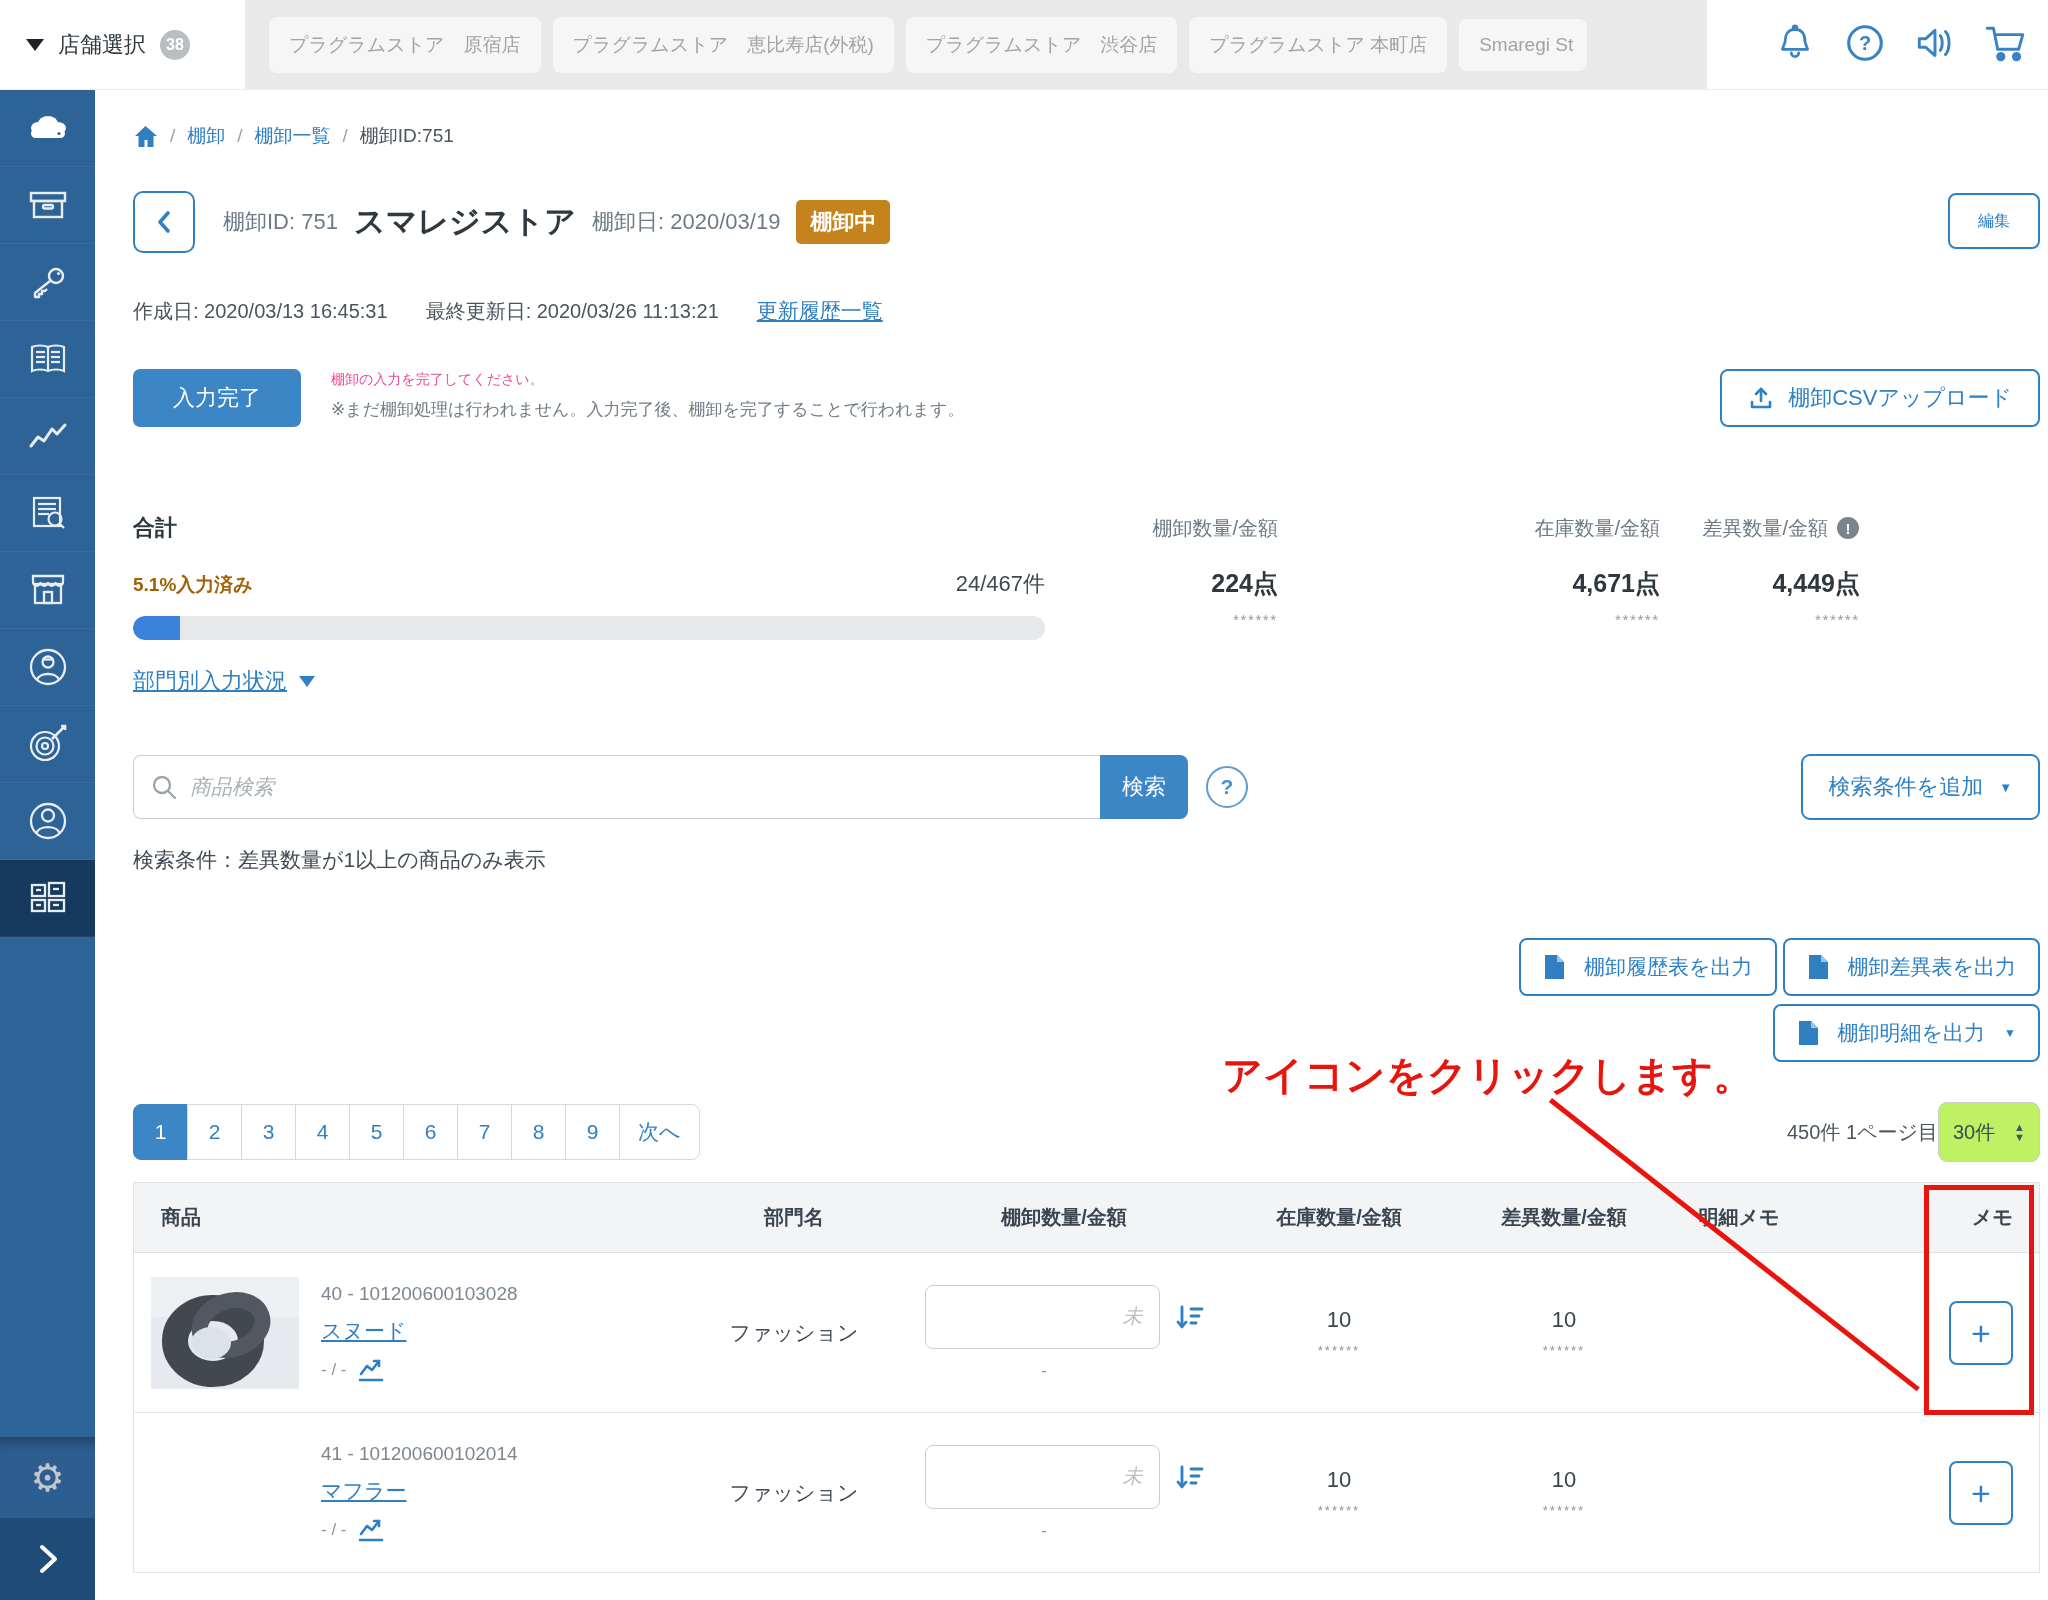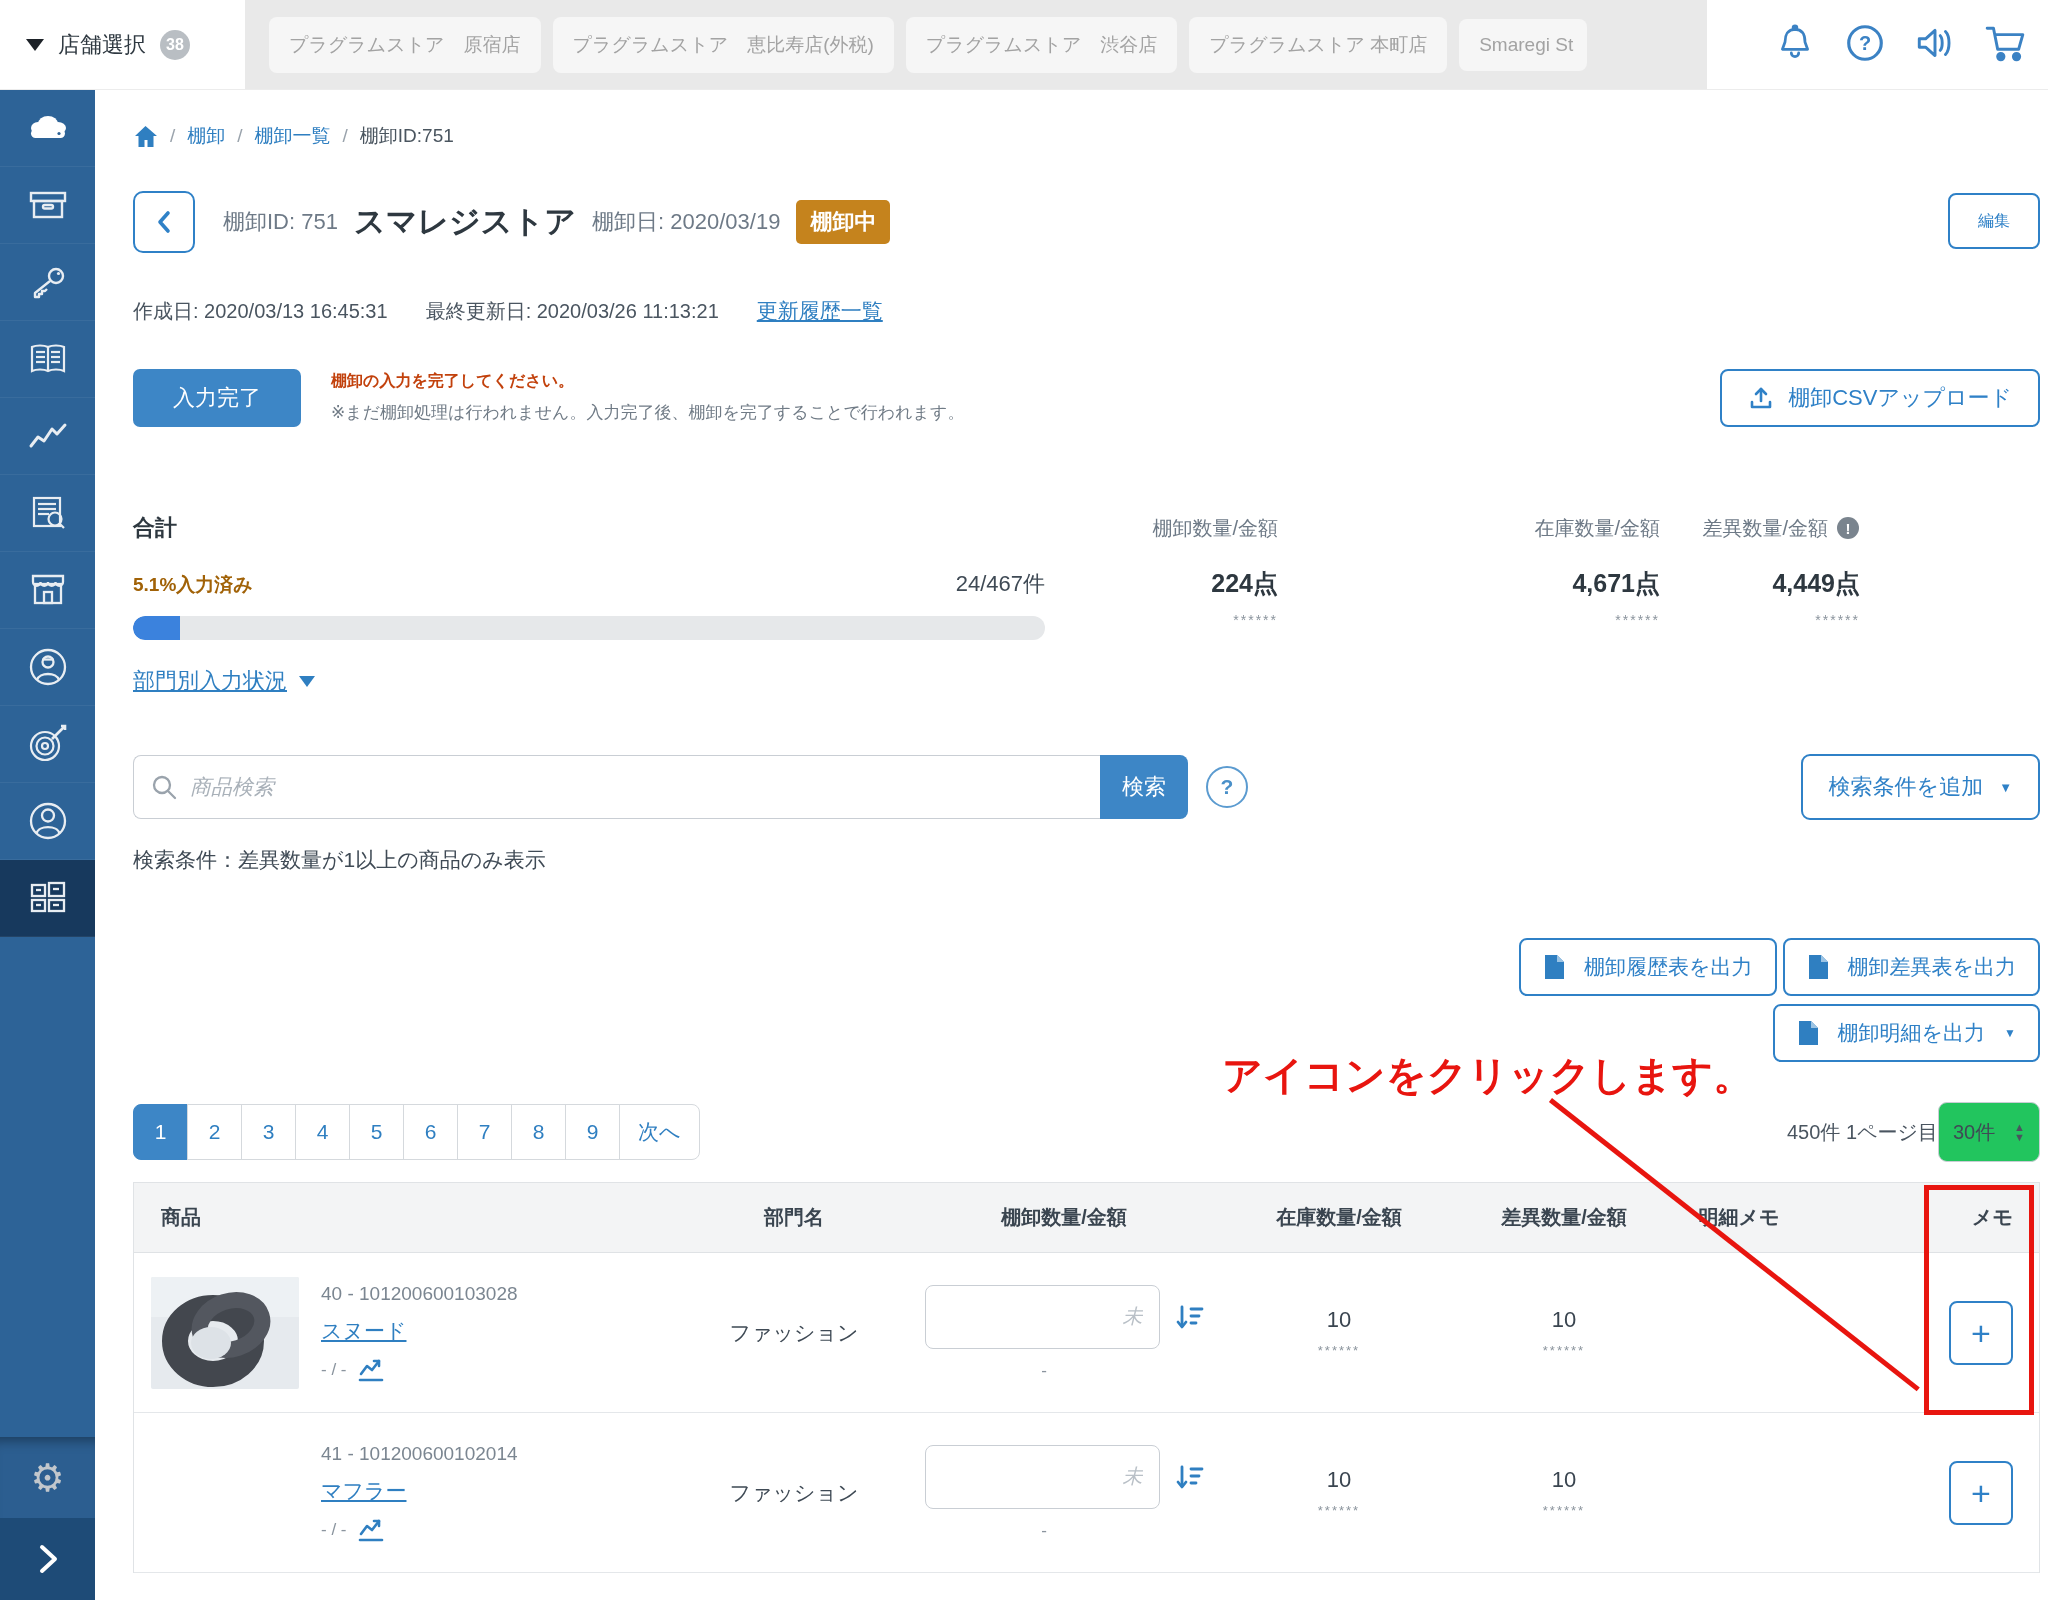--- a/index.html
+++ b/index.html
@@ -46,21 +46,21 @@
   .edit-btn { position:absolute; right:8px; top:2px; width:92px; height:56px; border:2px solid #2f81c7; border-radius:8px; background:#fff; color:#2f81c7; font-size:16px; cursor:pointer; }
 
   
   .meta-row { margin-top:44px; display:flex; align-items:center; gap:38px; font-size:20px; color:#4a5560; }
   .meta-link { color:#2f7fc1; text-decoration:underline; font-size:21px; cursor:pointer; }
 
   
   .action-row { margin-top:44px; display:flex; align-items:flex-start; }
   .complete-btn { width:168px; height:58px; background:#3d86c6; border:none; border-radius:7px; color:#fff; font-size:22px; cursor:pointer; flex:0 0 auto; }
   .action-texts { margin-left:30px; padding-top:2px; }
-  .action-instruction { font-size:16px; font-weight:bold; color:#c2410c; }
+  .action-instruction { font-size:14px; font-weight:normal; color:#ec4899; }
   .action-note { margin-top:9px; font-size:17px; color:#707b86; }
   .csv-btn { margin-left:auto; margin-right:8px; height:58px; padding:0 26px; background:#fff; border:2px solid #2f81c7; border-radius:8px; color:#2f81c7; font-size:22px; display:flex; align-items:center; gap:14px; cursor:pointer; }
 
   
   .summary { margin-top:86px; display:grid; grid-template-columns:922px 223px 382px 200px; padding-right:188px; }
   .sum-title { font-size:22px; font-weight:bold; color:#2e3840; }
   .stat-label { font-size:20px; color:#6e7a87; text-align:right; display:flex; justify-content:flex-end; align-items:center; gap:8px; }
   .sum-left-vals { margin-top:26px; display:flex; justify-content:space-between; align-items:baseline; padding-right:0; }
   .progress-label { font-size:19px; font-weight:bold; color:#a16207; }
   .count-label { font-size:22px; color:#3f4a55; margin-right:10px; }
@@ -91,21 +91,21 @@
 
   
   .pag-row { margin-top:40px; display:flex; align-items:center; }
   .pagination { display:flex; }
   .page-btn { min-width:55px; height:56px; background:#fff; border:1px solid #d5d9dd; margin-left:-1px; color:#2f7fc1; font-size:21px; display:flex; align-items:center; justify-content:center; cursor:pointer; }
   .page-btn:first-child { border-radius:8px 0 0 8px; margin-left:0; }
   .page-btn:last-child { border-radius:0 8px 8px 0; padding:0 18px; }
   .page-btn.active { background:#3d86c6; color:#fff; border-color:#3d86c6; }
   .pag-right { margin-left:auto; margin-right:8px; display:flex; align-items:center; }
   .total-label { font-size:20px; color:#4a5560; }
-  .per-page-select { width:102px; height:60px; border:1px solid #c9ced4; border-radius:9px; background:#22c55e; display:flex; align-items:center; justify-content:space-between; padding:0 14px; font-size:20px; color:#3f4a55; cursor:pointer; }
+  .per-page-select { width:102px; height:60px; border:1px solid #c9ced4; border-radius:9px; background:#bef264; display:flex; align-items:center; justify-content:space-between; padding:0 14px; font-size:20px; color:#3f4a55; cursor:pointer; }
   .sel-arrows { display:flex; flex-direction:column; font-size:11px; line-height:10px; color:#4a545e; }
   .sel-arrows::before { content:"▲"; }
   .sel-arrows::after { content:"▼"; }
 
   
   .inv-table { margin-top:20px; width:1907px; border:1px solid #e0e3e6; border-bottom:none; }
   .t-head, .t-row { display:grid; grid-template-columns:560px 200px 340px 210px 240px 110px 1fr; align-items:center; }
   .t-head { height:70px; background:#f3f4f5; border-bottom:1px solid #dfe2e5; font-weight:bold; font-size:20px; color:#3a4550; }
   .th { padding:0; }
   .th-product { padding-left:27px; }

